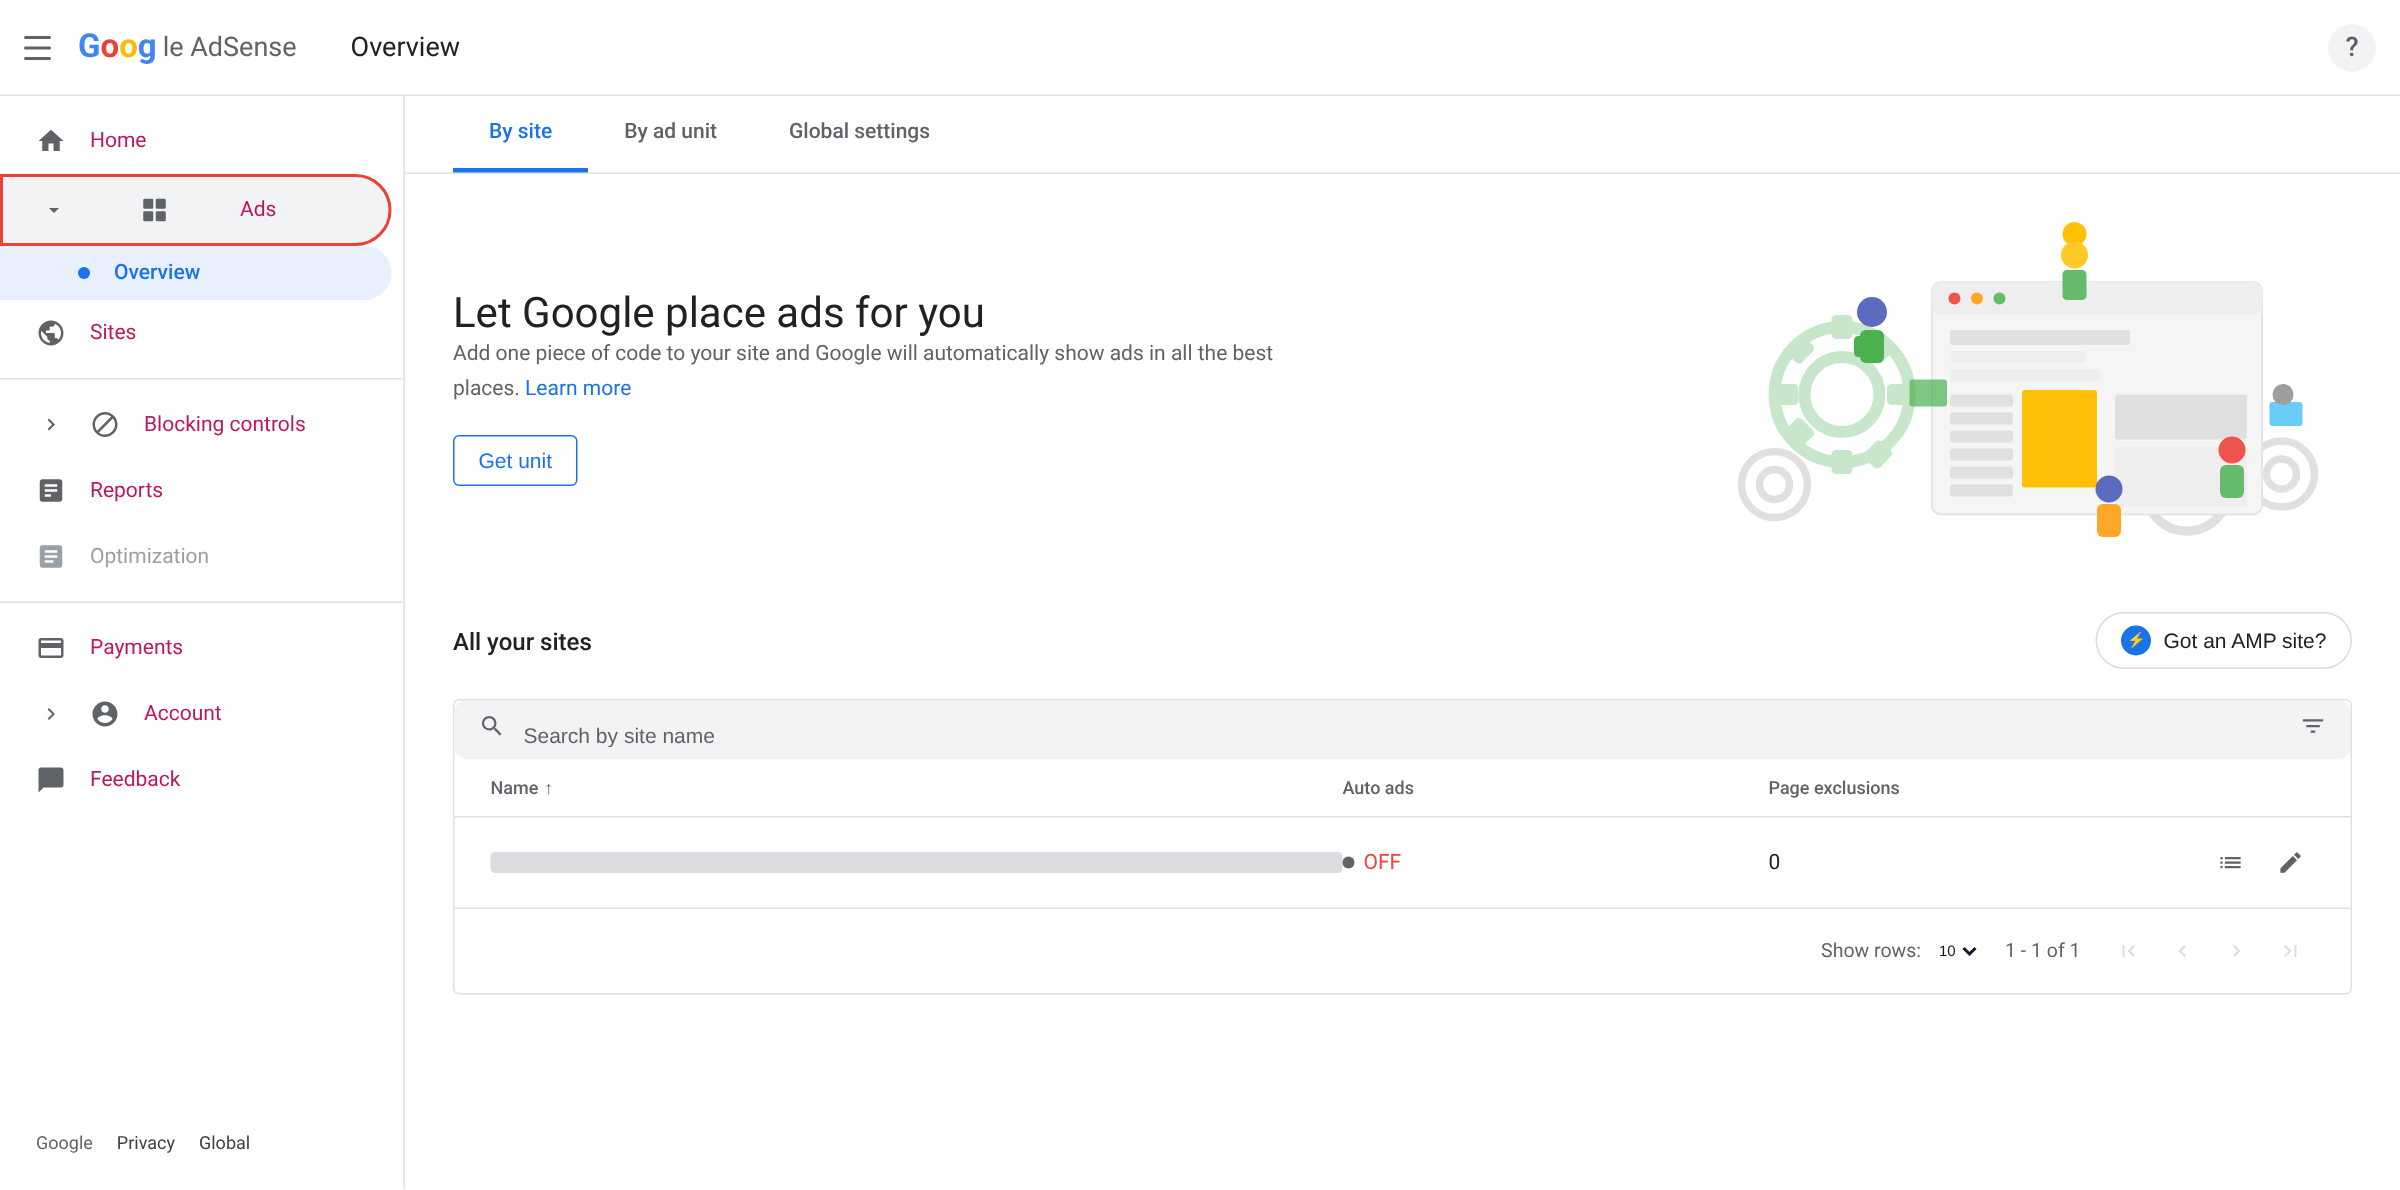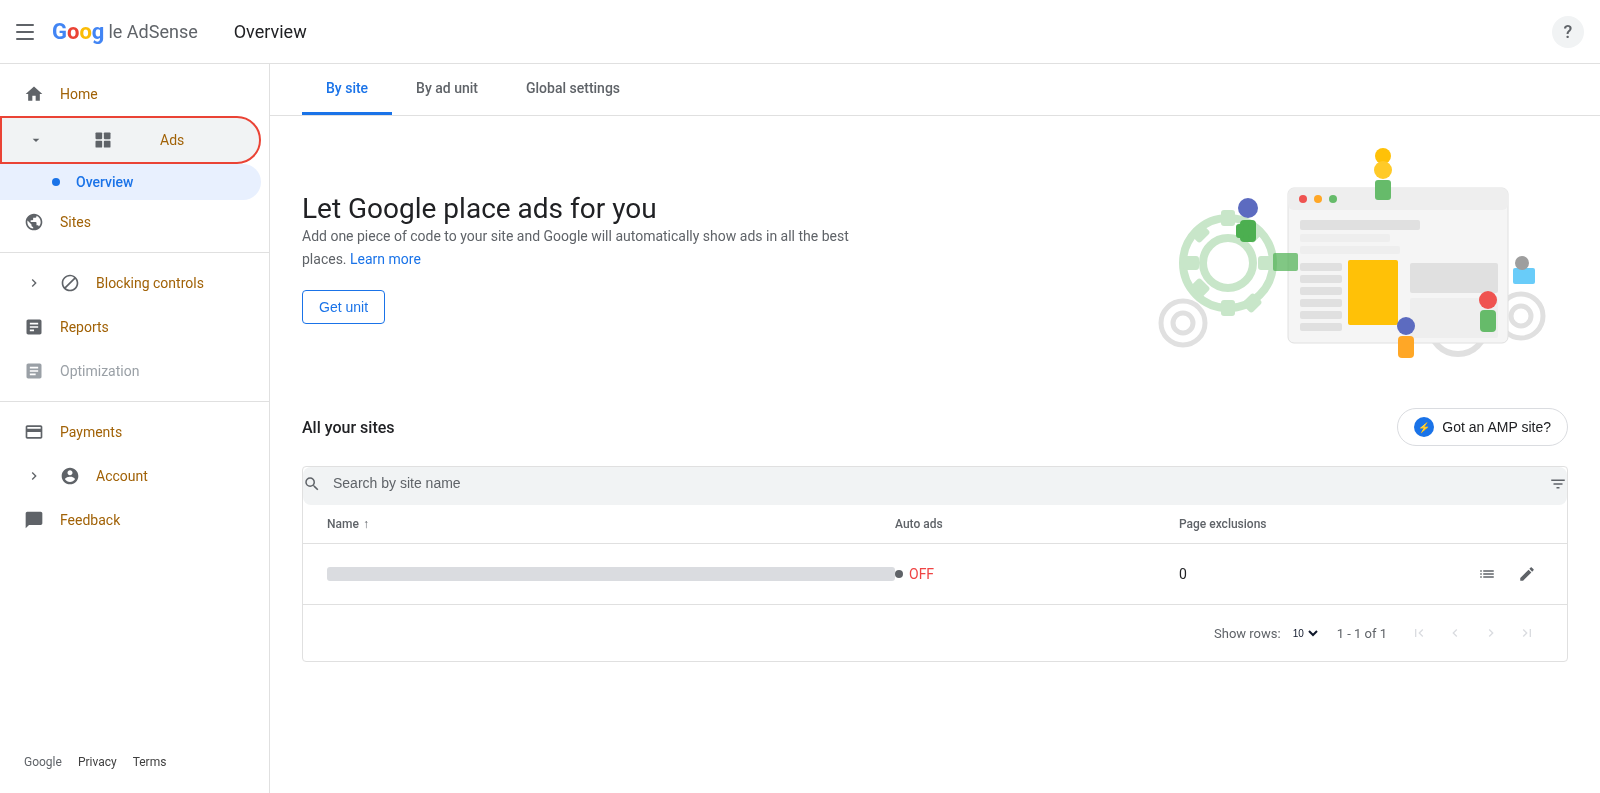--- a/index.html
+++ b/index.html
@@ -30,21 +30,21 @@
     
     .sidebar {
       width: 270px; flex-shrink: 0; background: #fff;
       border-right: 1px solid #e0e0e0;
       display: flex; flex-direction: column;
       overflow-y: auto; padding: 8px 0;
     }
     .sidebar-item {
       display: flex; align-items: center; gap: 16px;
       padding: 12px 24px; cursor: pointer; border-radius: 0 24px 24px 0;
-      margin-right: 8px; color: #a16207; font-size: 14px;
+      margin-right: 8px; color: #be185d; font-size: 14px;
       position: relative; transition: background 0.15s;
     }
     .sidebar-item-icon { width: 20px; height: 20px; display: flex; align-items: center; justify-content: center; color: #5f6368; flex-shrink: 0; }
     .sidebar-item-label { flex: 1; }
     .sidebar-divider { height: 1px; background: #e0e0e0; margin: 8px 0; }
     .sidebar-sub-item {
       display: flex; align-items: center; gap: 16px;
       padding: 10px 24px 10px 52px; cursor: pointer; border-radius: 0 24px 24px 0;
       margin-right: 8px; color: #202124; font-size: 14px;
     }
@@ -91,23 +91,23 @@
     .sites-title { font-size: 16px; font-weight: 500; color: #202124; }
     .amp-button {
       display: flex; align-items: center; gap: 8px;
       padding: 8px 16px; border: 1px solid #dadce0; border-radius: 24px;
       background: #fff; cursor: pointer; font-size: 14px; color: #202124;
     }
     .amp-icon { width: 20px; height: 20px; border-radius: 50%; background: #1a73e8; display: flex; align-items: center; justify-content: center; color: #fff; font-size: 10px; font-weight: 700; }
 
     
     .search-bar {
-      display: flex; align-items: flex-start;
+      display: flex; align-items: flex-end;
       background: #f1f3f4; border-radius: 8px;
-      padding: 8px 0; margin-bottom: 0; gap: 12px;
+      padding: 8px 16px; margin-bottom: 0; gap: 12px;
     }
     .search-icon { color: #5f6368; font-size: 18px; }
     .search-input { flex: 1; border: none; background: transparent; font-size: 14px; color: #202124; outline: none; }
     .search-input::placeholder { color: #5f6368; }
     .filter-icon { color: #5f6368; cursor: pointer; font-size: 18px; }
 
     
     .table-container { border: 1px solid #e0e0e0; border-radius: 4px; overflow: hidden; margin-top: 0; }
     .table-header { display: flex; align-items: center; padding: 12px 24px; border-bottom: 1px solid #e0e0e0; background: #fff; }
     .col-name { flex: 2; font-size: 12px; font-weight: 500; color: #5f6368; display: flex; align-items: center; gap: 4px; }
@@ -272,21 +272,21 @@
             <path d="M20 2H4c-1.1 0-2 .9-2 2v18l4-4h14c1.1 0 2-.9 2-2V4c0-1.1-.9-2-2-2z"></path>
           </svg>
       </div>
       <span class="sidebar-item-label">Feedback</span>
     </div>
 
     <div style="flex:1"></div>
     <div class="sidebar-bottom">
       <span>Google</span>
       <a href="#">Privacy</a>
-      <a href="#">Terms</a>
+      <a href="#">Global</a>
     </div>
   </nav>
 
   <main class="main">
 
     <div class="tabs">
       <div class="tab active">By site</div>
       <div class="tab">By ad unit</div>
       <div class="tab">Global settings</div>
     </div>

